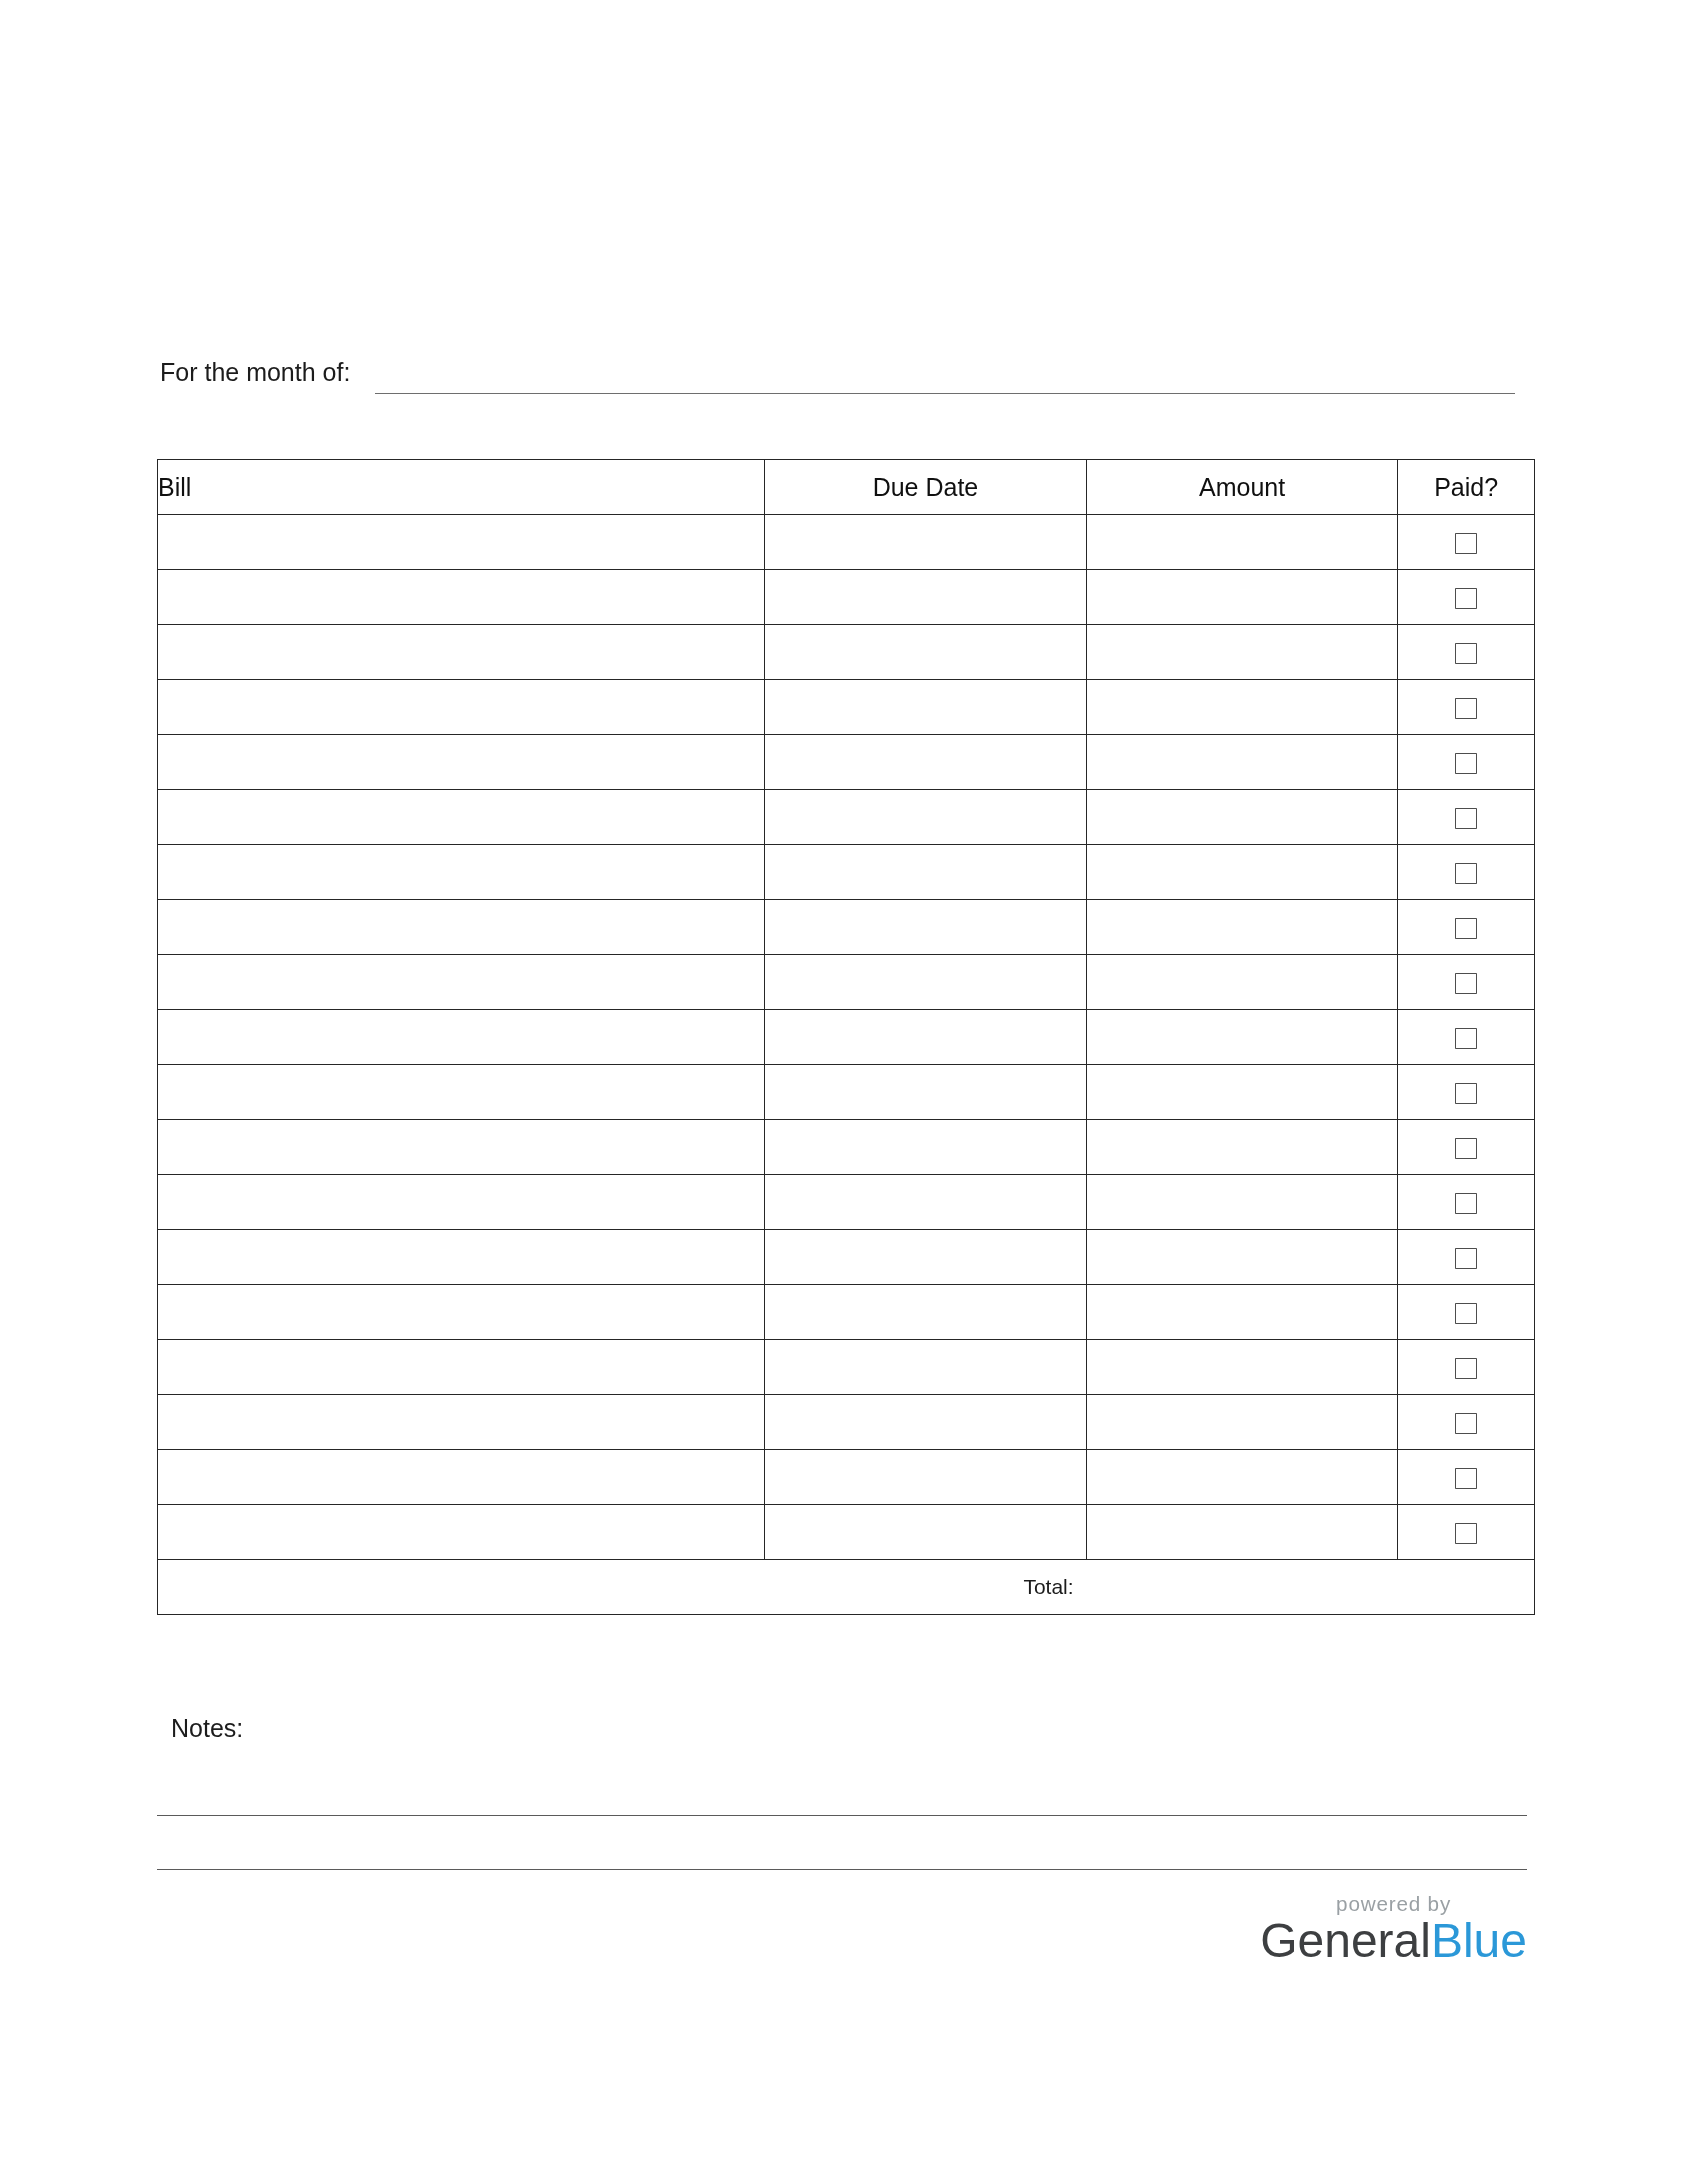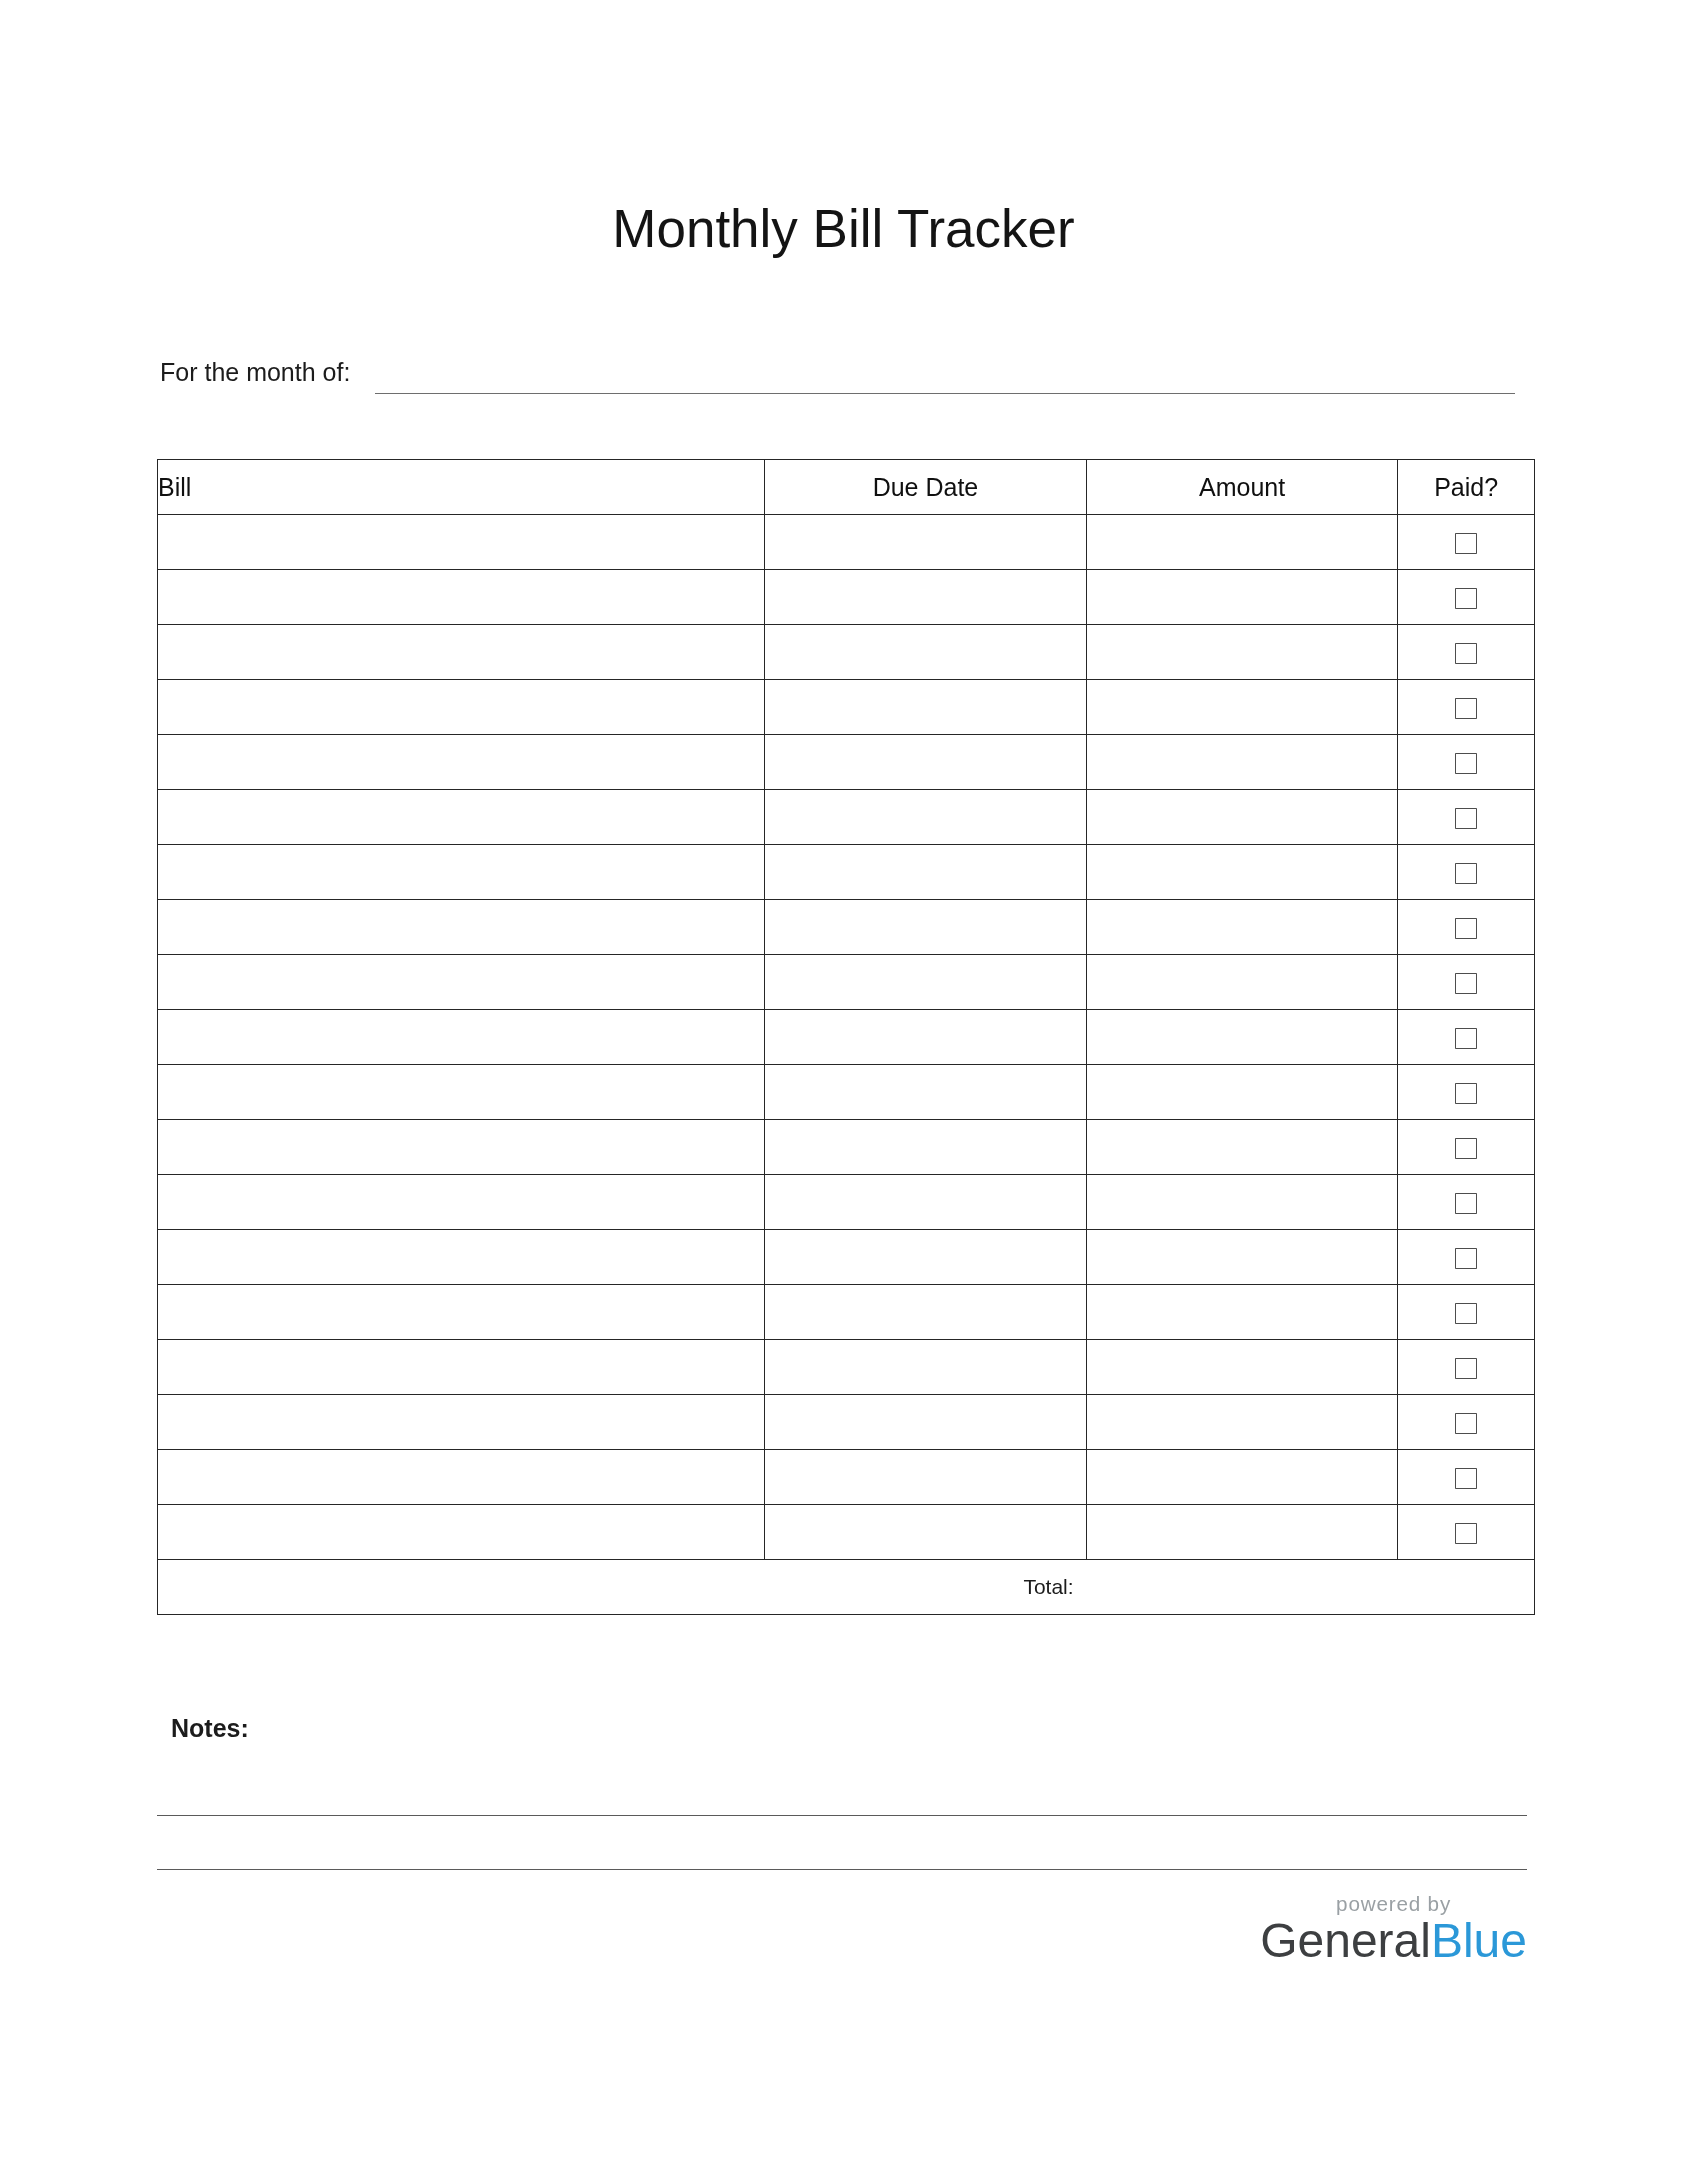--- a/index.html
+++ b/index.html
@@ -93,21 +93,20 @@
     padding-right: 13.2px;
     font-size: 21px;
   }
 
   
   .notes-label {
     position: absolute;
     top: 1714px;
     left: 171px;
     font-size: 25px;
-    font-weight: bold;
   }
   .notes-line {
     position: absolute;
     left: 157px;
     width: 1370px;
     height: 0;
     border-top: 1.7px solid #5a5a5a;
   }
   .notes-line-1 { top: 1815px; }
   .notes-line-2 { top: 1869px; }
@@ -131,21 +130,20 @@
     white-space: nowrap;
   }
   .brand-general { color: #3d3f41; }
   .brand-blue { color: var(--brand-blue, #2b98d8); }
 </style>
 </head>
 <body>
 
 <div class="page">
 
-  <div class="title">Monthly Bill Tracker</div>
 
   <div class="month-row">
     <span class="month-label">For the month of:</span>
     <span class="month-line"></span>
   </div>
 
   <table class="bills">
     <colgroup>
       <col style="width:44.07%">
       <col style="width:23.40%">

